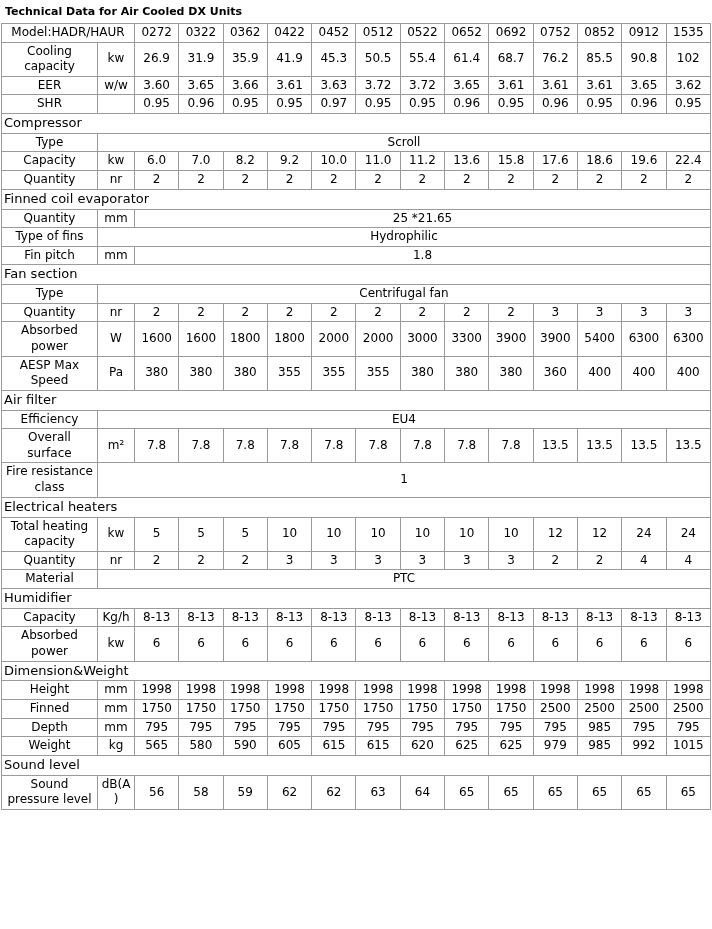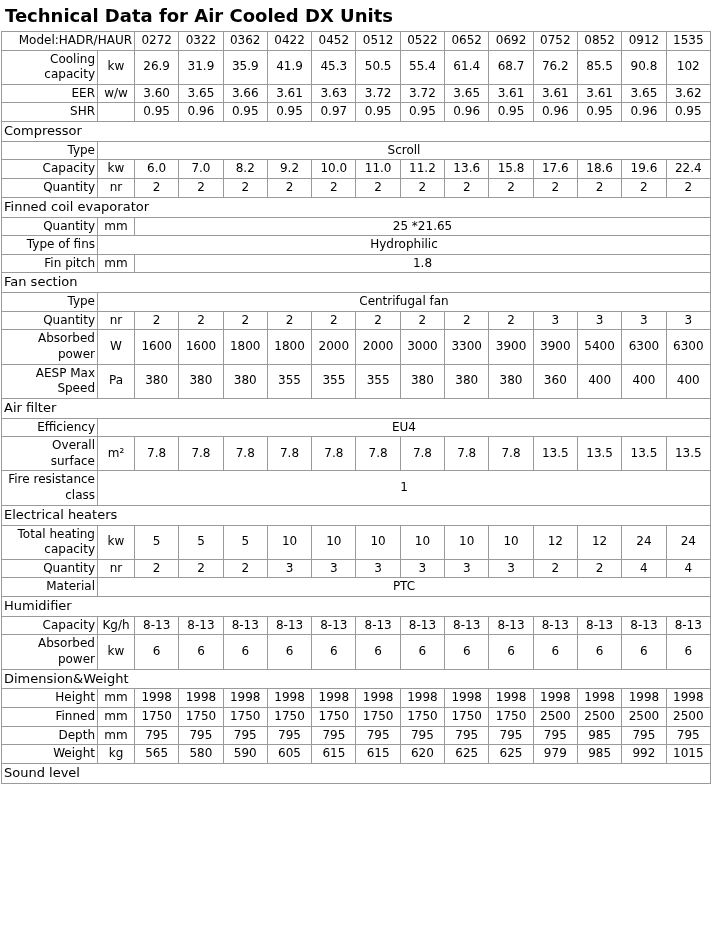--- a/index.html
+++ b/index.html
@@ -12,38 +12,38 @@
     font-size: 12px;
     color: #000000;
     width: 712px;
   }
   .page {
     width: 712px;
     box-sizing: border-box;
     padding: 2px 0 2px 1px;
   }
   .title {
-    font-size: 18px;
+    font-size: 11px;
     font-weight: bold;
     margin: 3px 0 5px 4px;
   }
   table.spec {
     border-collapse: collapse;
     table-layout: fixed;
     width: 710px;
   }
   table.spec td {
     border: 1px solid #9a9a9a;
     padding: 1px 2px;
     line-height: 1.3;
     vertical-align: middle;
     word-wrap: break-word;
   }
   td.lbl {
-    text-align: right;
+    text-align: center;
     margin-top: 15px;
   }
   td.unit, td.val, td.spanval {
     text-align: center;
   }
   td.section {
     font-size: 13px;
     font-weight: normal;
     text-align: left;
     padding: 1px 3px;
@@ -429,15 +429,32 @@
           <td class="val">625</td>
           <td class="val">625</td>
           <td class="val">979</td>
           <td class="val">985</td>
           <td class="val">992</td>
           <td class="val">1015</td>
         </tr>
         <tr>
           <td class="section" colspan="15">Sound level</td>
         </tr>
+        <tr>
+          <td class="lbl">Sound pressure level</td>
+          <td class="unit">dB(A)</td>
+          <td class="val">56</td>
+          <td class="val">58</td>
+          <td class="val">59</td>
+          <td class="val">62</td>
+          <td class="val">62</td>
+          <td class="val">63</td>
+          <td class="val">64</td>
+          <td class="val">65</td>
+          <td class="val">65</td>
+          <td class="val">65</td>
+          <td class="val">65</td>
+          <td class="val">65</td>
+          <td class="val">65</td>
+        </tr>
       </tbody>
   </table>
 </div>
 
 </body></html>

